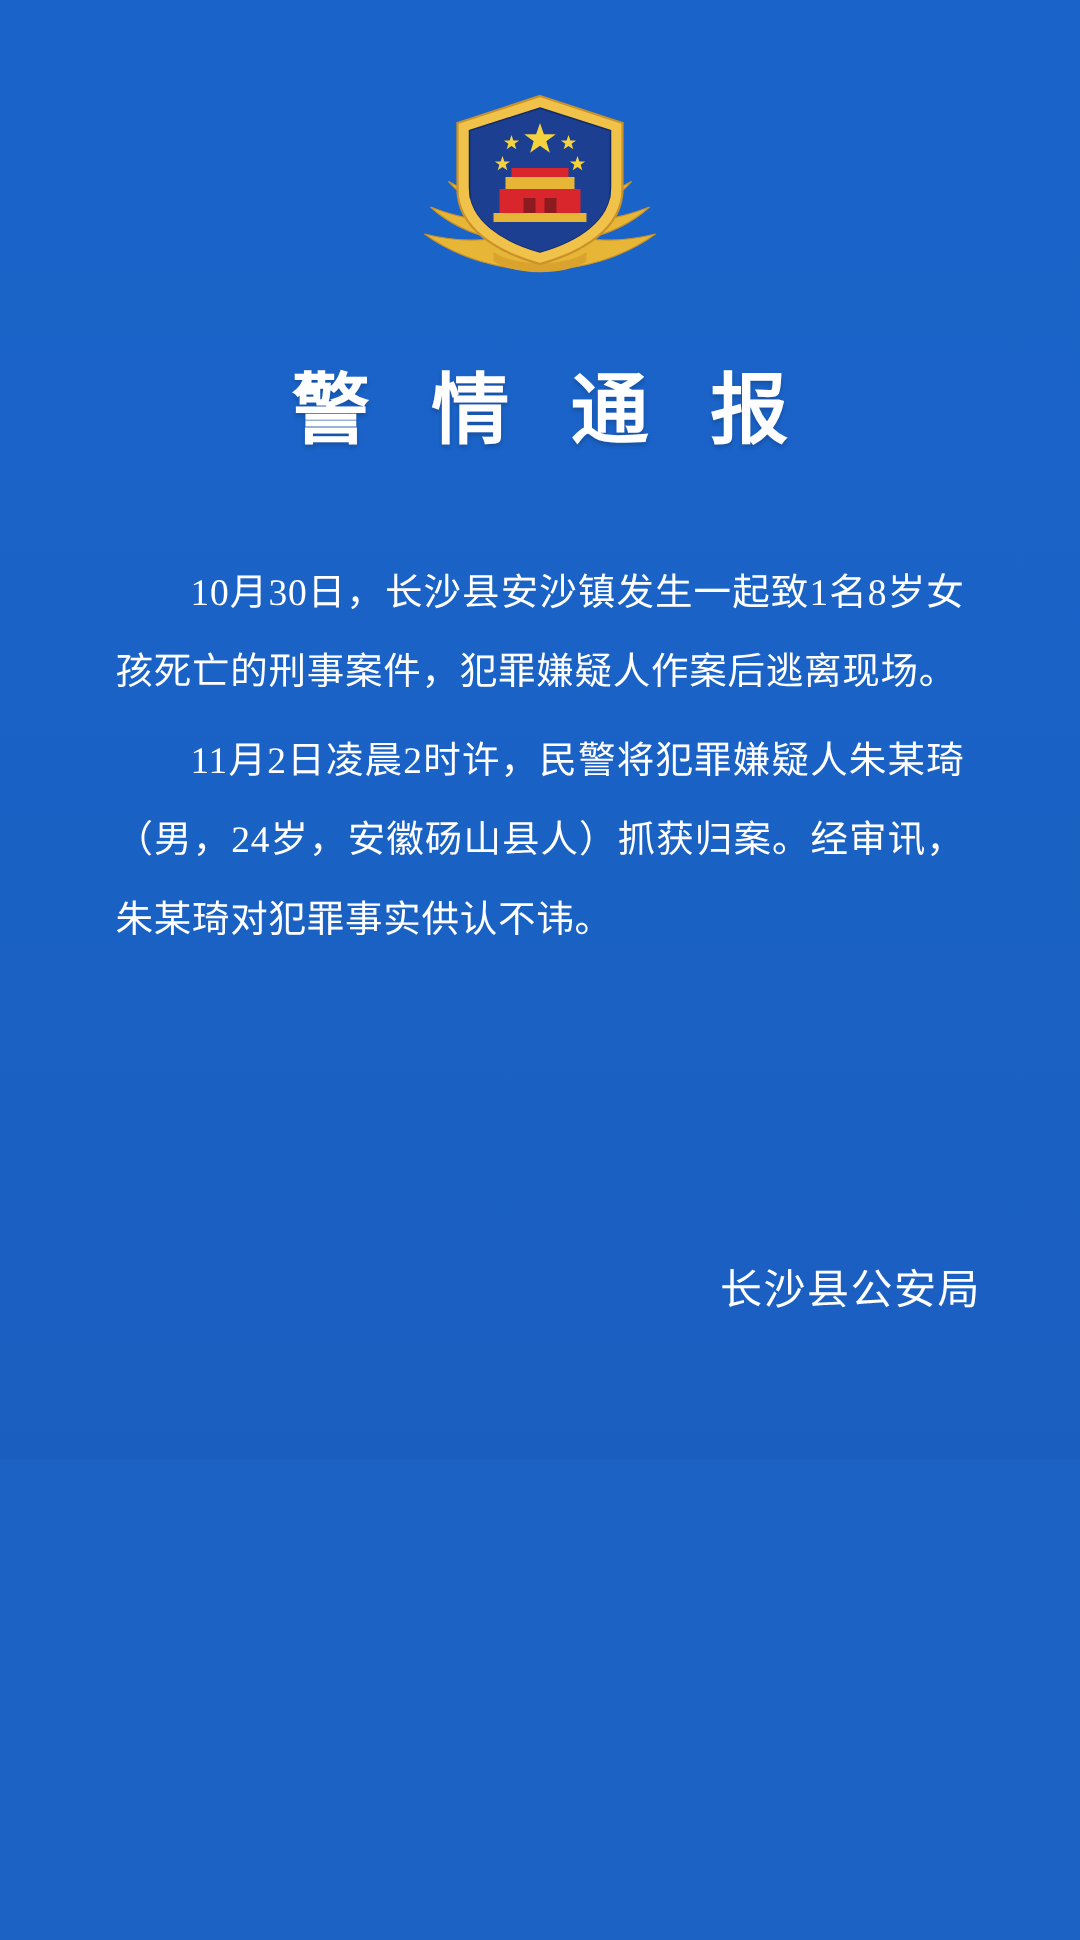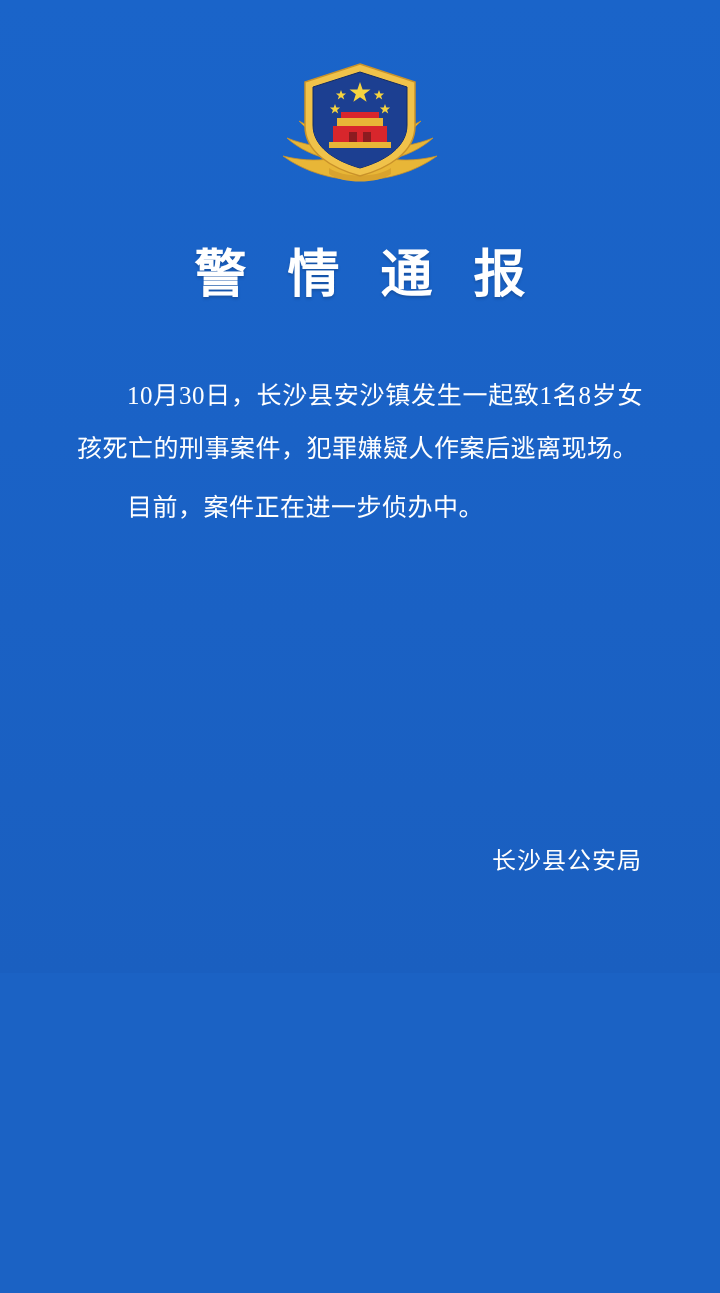--- a/index.html
+++ b/index.html
@@ -59,24 +59,24 @@
     text-justify: inter-ideograph;
   }
   .body-text p {
     margin: 0 0 6px 0;
     text-indent: 2em;
   }
 
   
   .signature {
     position: absolute;
-    right: 78px;
+    right: 66px;
     bottom: 86px;
     text-align: left;
-    font-size: 24px;
+    font-size: 28px;
     line-height: 52px;
     letter-spacing: 1px;
   }
   .signature div { white-space: nowrap; }
 </style>
 </head>
 <body>
 
 <div class="poster">
 
@@ -112,20 +112,20 @@
         <polygon points="80,52 81.3,55.6 85.1,55.6 82.1,57.9 83.2,61.5 80,59.3 76.8,61.5 77.9,57.9 74.9,55.6 78.7,55.6"></polygon>
         <polygon points="130,52 131.3,55.6 135.1,55.6 132.1,57.9 133.2,61.5 130,59.3 126.8,61.5 127.9,57.9 124.9,55.6 128.7,55.6"></polygon>
       </g>
     </svg>
   </div>
 
   <div class="title">警 情 通 报</div>
 
   <div class="body-text">
     <p>10月30日，长沙县安沙镇发生一起致1名8岁女孩死亡的刑事案件，犯罪嫌疑人作案后逃离现场。</p>
-    <p>目前，案件正在进一步侦办中。</p>
+    <p>11月2日凌晨2时许，民警将犯罪嫌疑人朱某琦（男，24岁，安徽砀山县人）抓获归案。经审讯，朱某琦对犯罪事实供认不讳。</p>
   </div>
 
   <div class="signature">
     <div>长沙县公安局</div>
   </div>
 
 </div>
 
 </body></html>

